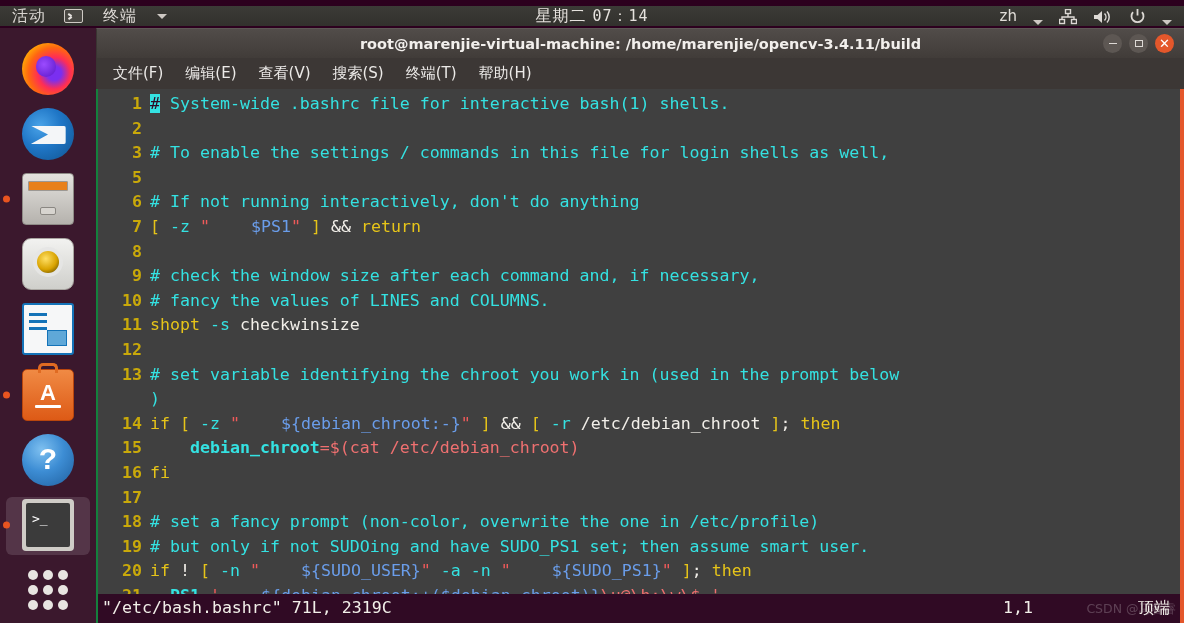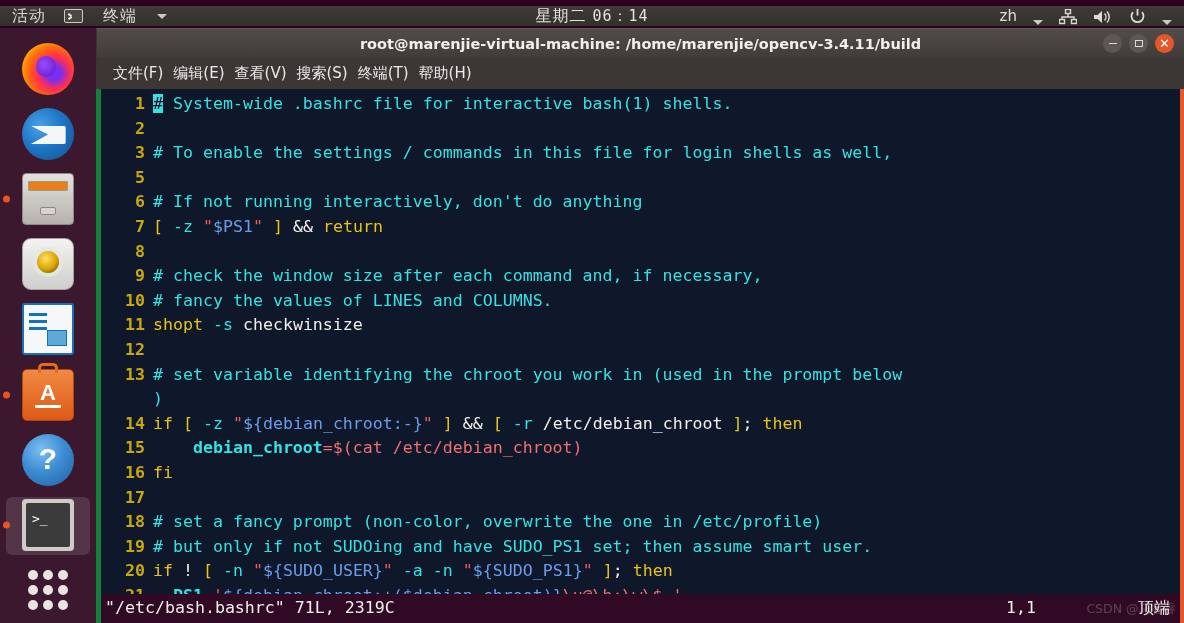--- a/index.html
+++ b/index.html
@@ -157,43 +157,43 @@
   .wbtns { margin-left:auto; display:flex; gap:7px; padding-right:10px; z-index:2; }
   .wbtn { width:19px; height:19px; border-radius:50%; background:#5d5753;
     display:flex; align-items:center; justify-content:center; color:#e8e4e0; }
   .wbtn.close { background:#e4572b; }
   .wbtn .dash { width:8px; height:1.6px; background:#ddd9d5; }
   .wbtn .sq { width:8px; height:7px; border:1.6px solid #ddd9d5; }
   .wbtn .x { font-size:13px; line-height:13px; color:#fff; font-family:"Liberation Sans",sans-serif; }
 
   .menubar {
     height: 31px; background: #3c3735; border-left:1px solid #3a3532;
-    display: flex; align-items: center; gap: 6px; padding-left: 14px;
+    display: flex; align-items: center; gap: 18px; padding-left: 14px;
     color: #eceae8; font-size: 15px;
   }
   .menubar .mi { padding: 1px 2px; white-space: nowrap; }
 
   .term-body {
-    flex: 1; background: #0f172a; position: relative; overflow: hidden;
-    border-left: 5px solid #15803d;
+    flex: 1; background: #404040; position: relative; overflow: hidden;
+    border-left: 2px solid #15803d;
     font-family: "DejaVu Sans Mono", monospace;
     font-size: 16.6px; line-height: 24.6px;
     padding: 3px 0 0 0;
   }
   .code-area { padding-left: 6px; }
   .vline { white-space: pre; height: 24.6px; }
   .lnum {
     display: inline-block; width: 38px; text-align: right;
     color: #c9a90a; font-weight: bold; margin-right: 8px;
   }
   .cm   { color: #34e2e2; }           
   .kw   { color: #e6c419; }           
   .op   { color: #34e2e2; }           
   .str  { color: #ef5a5a; }           
-  .var  { color: #6a9dea; }           
+  .var  { color: #6a9dea; margin-left: 41px; }           
   .pl   { color: #f2efe9; }           
   .bc   { color: #34e2e2; font-weight: bold; }  
   .sal  { color: #ef7070; }           
   .cursor { background:#34e2e2; color:#300a24; }
 
   .statusline {
     position: absolute; left: 0; right: 0; bottom: 0; height: 29px;
     background: #300a24; color: #f2efe9;
     font-family: "DejaVu Sans Mono", monospace; font-size: 16.6px;
     display: flex; align-items: center;
@@ -219,21 +219,21 @@
     <div class="tp-left">
       <div class="tp-activities">活动</div>
       <div class="tp-appitem">
         <span class="term-mini ic"></span>
         <span class="tp-appname">终端</span>
         <span class="caret-down"></span>
       </div>
     </div>
 
     <div class="tp-center">
-      <span class="wd">星期二</span><span class="clock">06：14</span>
+      <span class="wd">星期二</span><span class="clock">07：14</span>
     </div>
 
     <div class="tp-right">
       <span class="tp-lang">zh</span>
       <span class="caret-down"></span>
       <span class="ic">
         <svg width="18" height="16" viewBox="0 0 18 16">
           <rect x="6.5" y="0.5" width="5" height="4" fill="none" stroke="#ddd9d5" stroke-width="1.4"></rect>
           <rect x="0.5" y="10.5" width="5" height="4" fill="none" stroke="#ddd9d5" stroke-width="1.4"></rect>
           <rect x="12.5" y="10.5" width="5" height="4" fill="none" stroke="#ddd9d5" stroke-width="1.4"></rect>

